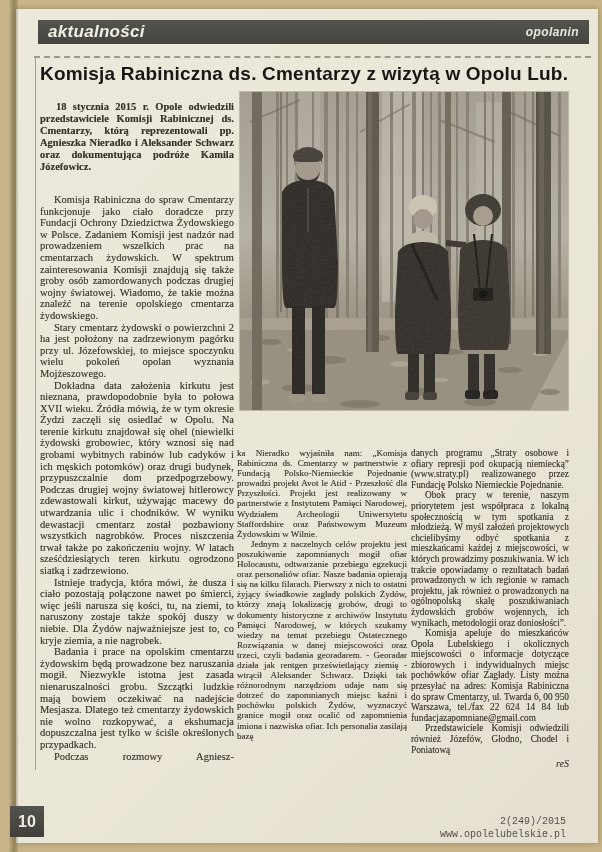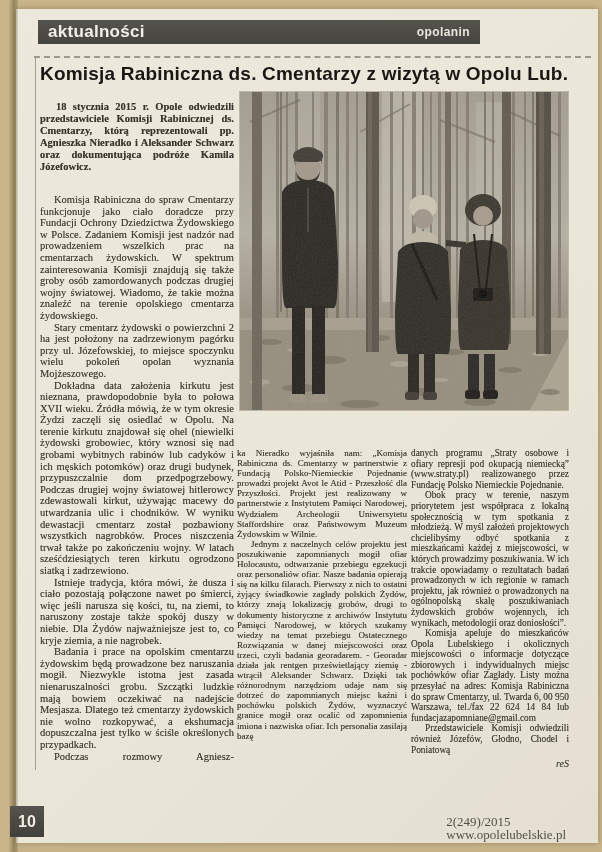--- a/index.html
+++ b/index.html
@@ -13,24 +13,24 @@
     background:linear-gradient(90deg, rgba(120,100,60,0.05), rgba(90,75,40,0.45) 55%, rgba(60,50,25,0.15));
     z-index:3;
   }
   .page{
     position:absolute;left:16px;top:9px;width:582px;height:834px;
     background:linear-gradient(135deg,#ece8db 0%, #eae6d8 55%, #e4dfd0 100%);
     box-shadow:0 0 6px rgba(70,55,20,0.35);
     z-index:2;
   }
   .masthead-bar{
-    position:absolute;left:22px;top:11px;width:442px;height:24px;
+    position:absolute;left:22px;top:11px;width:551px;height:24px;
     background:linear-gradient(180deg,#55534d,#454440);
     display:flex;align-items:center;justify-content:space-between;
-    padding:0 10px;box-sizing:border-box;
+    padding:0 10px;box-sizing:border-box;font-style:italic;
   }
   .masthead-bar .section{
     color:#f2efe6;font-family:"Liberation Sans",sans-serif;font-weight:bold;
     font-size:17px;letter-spacing:0.3px;
   }
   .masthead-bar .brand{
     color:#e9e6dc;font-family:"Liberation Sans",sans-serif;font-weight:bold;
     font-size:12px;letter-spacing:0.4px;margin-left:8px;
   }
   .rule-dashed{
@@ -67,22 +67,22 @@
     background:#aaa59a;
   }
   .photo svg{display:block;width:100%;height:100%;}
   .page-number{
     position:absolute;left:10px;top:806px;width:34px;height:31px;z-index:4;
     background:linear-gradient(180deg,#55534d,#403f3b);
     color:#efece2;font-family:"Liberation Sans",sans-serif;font-weight:bold;
     font-size:16px;display:flex;align-items:center;justify-content:center;
   }
   .footer-right{
-    position:absolute;right:32px;top:806px;
-    font-family:Liberation Serif, serif;font-size:13px;line-height:13px;
+    position:absolute;right:32px;top:806px;text-align:right;
+    font-family:Liberation Mono, monospace;font-size:10px;line-height:13px;
     color:#53504a;z-index:4;
   }
 </style>
 </head>
 <body>
 
 <div class="scan-edge"></div>
 
 <div class="page">
 

